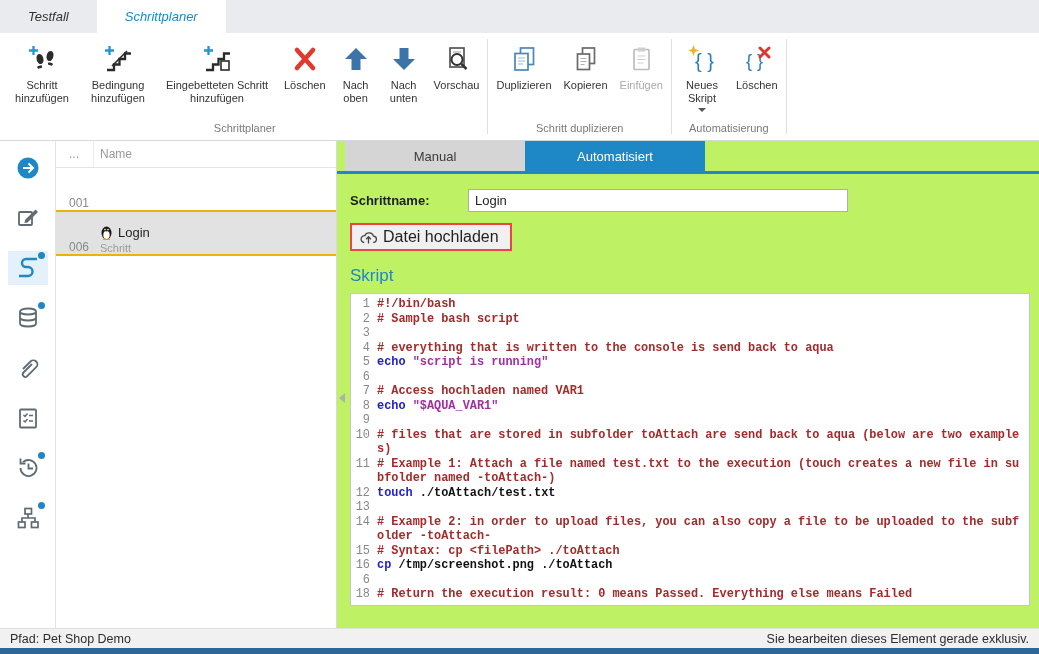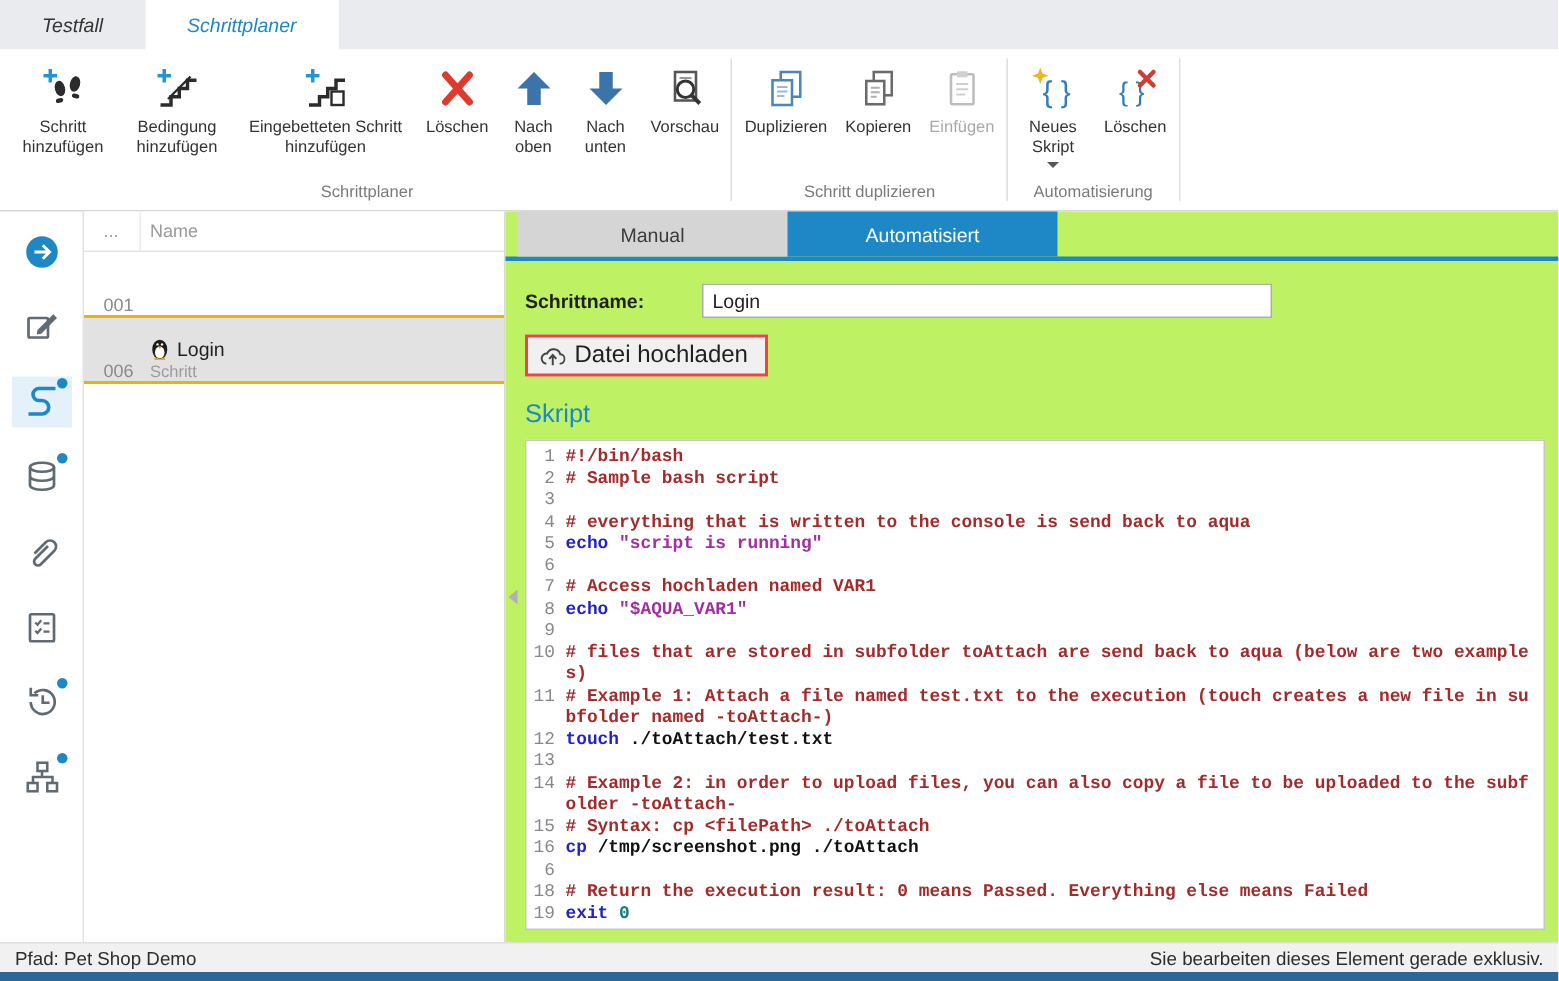--- a/index.html
+++ b/index.html
@@ -434,24 +434,20 @@
             <div class="lc"><span class="kw">cp</span><span class="pl"> /tmp/screenshot.png ./toAttach</span></div>
           </div>
           <div class="crow">
             <div class="ln">6</div>
             <div class="lc"></div>
           </div>
           <div class="crow">
             <div class="ln">18</div>
             <div class="lc"><span class="cm"># Return the execution result: 0 means Passed. Everything else means Failed</span></div>
           </div>
-          <div class="crow">
-            <div class="ln">19</div>
-            <div class="lc"><span class="kw">exit</span><span class="pl"> </span><span class="num">0</span></div>
-          </div>
         </div>
     </div>
   </div>
 </div>
 
 <div class="statusbar">
   <span>Pfad: Pet Shop Demo</span>
   <span>Sie bearbeiten dieses Element gerade exklusiv.</span>
 </div>
 <div class="bottomstrip"></div>

